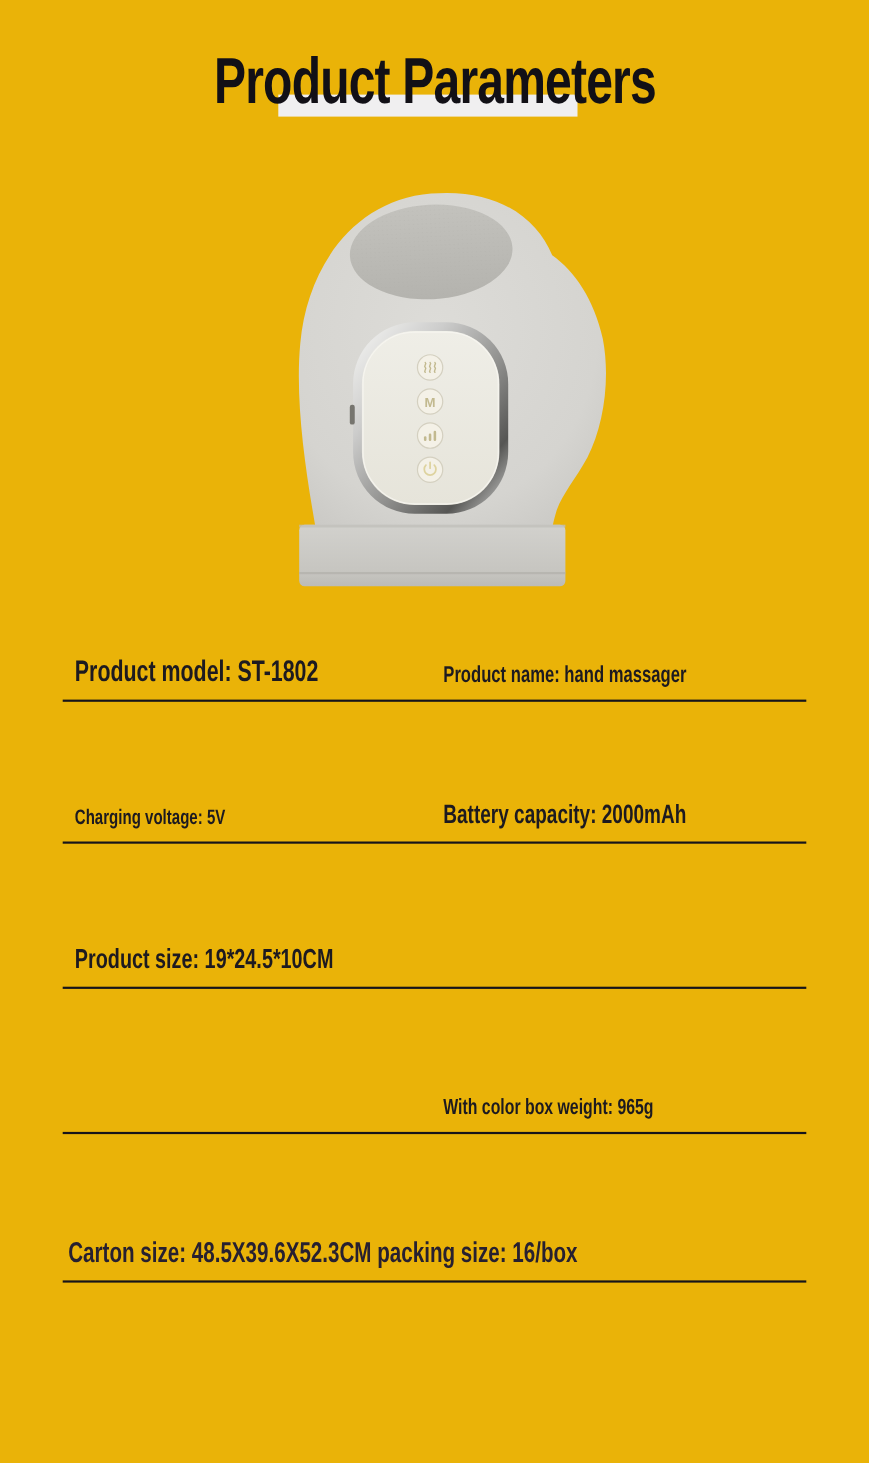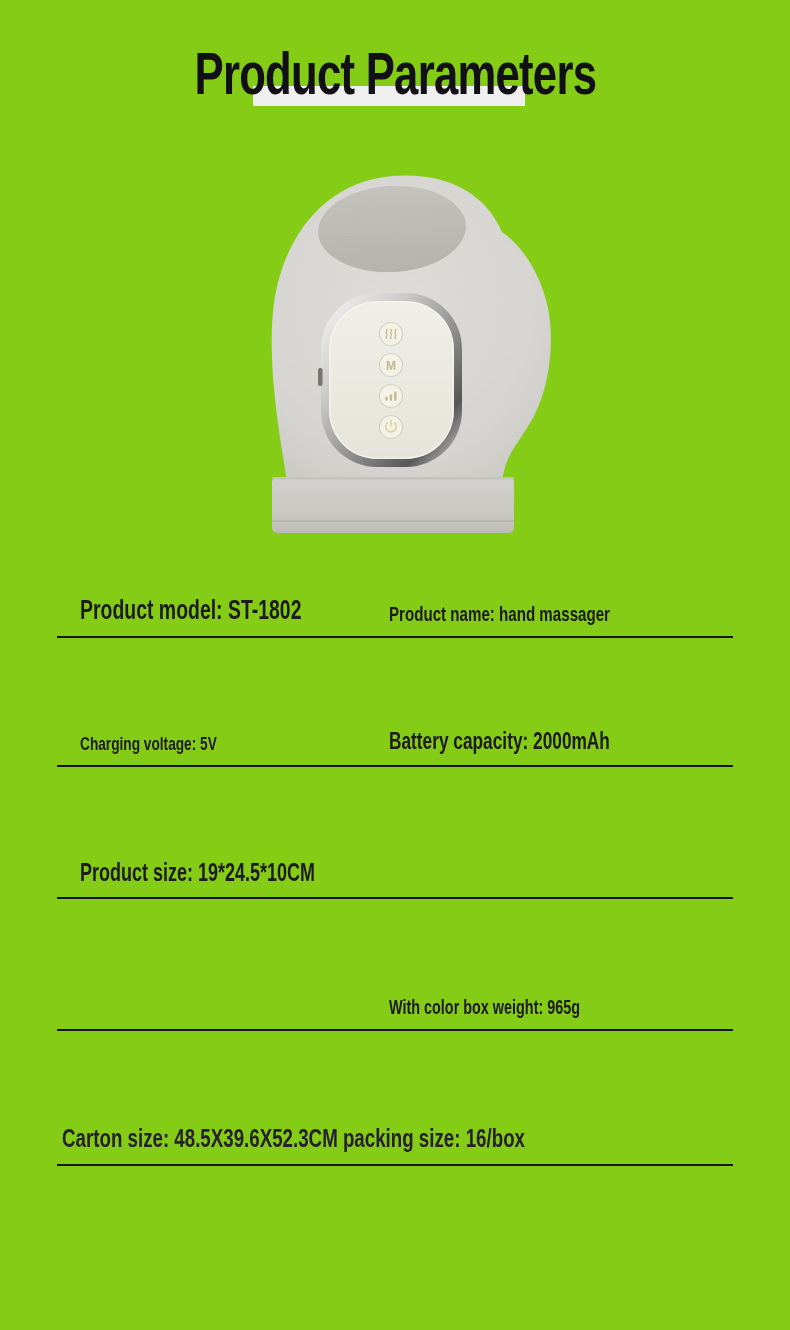--- a/index.html
+++ b/index.html
@@ -1,36 +1,36 @@
 <!DOCTYPE html>
 <html><head>
 <meta charset="utf-8">
 <style>
   html,body{margin:0;padding:0;background:#ffffff;}
   .page{
-    position:relative;width:790px;height:1330px;background:#84cc16;
+    position:relative;width:790px;height:1330px;background:#eab308;
     font-family:"Liberation Sans","DejaVu Sans",sans-serif;
     color:#1d1a20;overflow:hidden;
   }
   
   .title-wrap{position:absolute;top:0;left:0;right:0;height:147px;
     display:flex;align-items:center;justify-content:center;z-index:2;}
   .title-ghost{position:absolute;left:253px;top:86px;width:272px;height:20px;
     background:#f0eff0;z-index:1;}
   .title-text{display:inline-block;font-size:59px;font-weight:bold;
     letter-spacing:-1px;transform:scaleX(0.74);transform-origin:center 60%;
     color:#121016;white-space:nowrap;}
   
   .device{position:absolute;left:240px;top:130px;width:330px;height:420px;z-index:2;}
   
   .spec{position:absolute;left:57px;top:540px;width:676px;z-index:2;}
   .spec-row{position:relative;border-bottom:2px solid #17141a;}
   .cell{position:absolute;bottom:10px;white-space:nowrap;}
-  .cell-left{left:23px;margin-top:40px;}
-  .cell-right{left:332px;}
+  .cell-left{left:11px;margin-top:40px;}
+  .cell-right{left:346px;}
   .cell-footer{left:5px;color:#272030;text-align:right;}
   .ct{display:inline-block;transform:scaleX(0.72);transform-origin:0 100%;
     font-weight:bold;white-space:nowrap;}
   .fs19{font-size:19px;} .fs20{font-size:20px;} .fs21{font-size:21px;}
   .fs22{font-size:22px;} .fs24{font-size:24px;} .fs25{font-size:25px;}
   .fs26{font-size:26px;} .fs27{font-size:27px;}
   .h96{height:96px;} .h127{height:127px;text-align:center;} .h130{height:130px;text-align:right;} .h133{height:133px;}
 </style>
 </head>
 <body>

